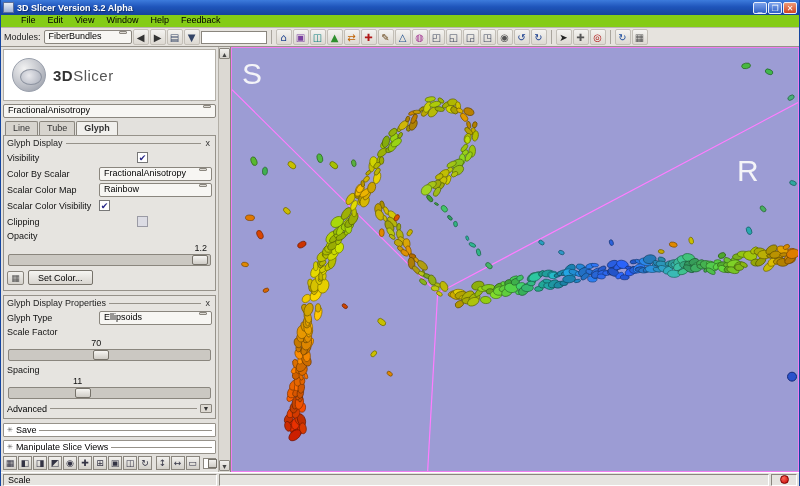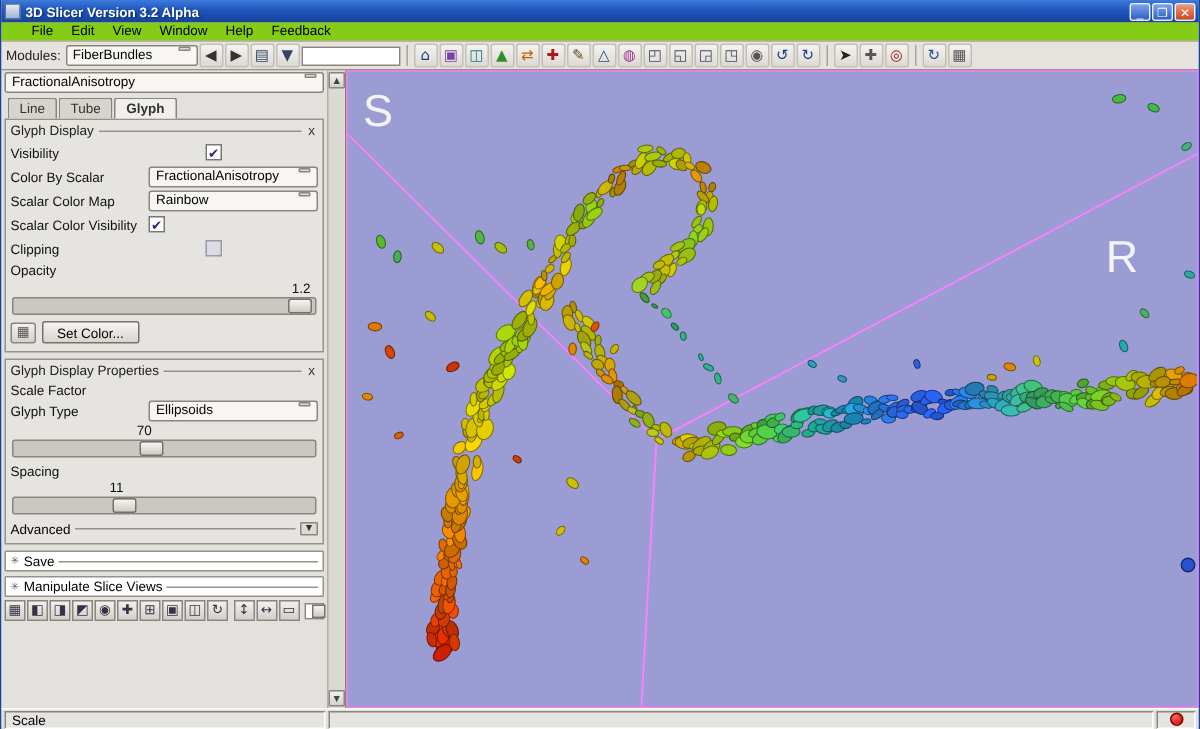--- a/index.html
+++ b/index.html
@@ -140,20 +140,24 @@
     <div class="tb-group">
         <span class="tb-btn" style="color: rgb(32, 80, 160);">↻</span>
         <span class="tb-btn" style="color: rgb(85, 85, 85);">▦</span>
       </div>
   </div>
 
   <div class="main">
 
     <div class="panel">
 
+      <div class="logo-box">
+        <div class="logo-icon"></div>
+        <span class="logo-text"><b>3D</b><span title="3DSlicer"></span>Slicer</span>
+      </div>
 
       <div class="node-row">
         <div class="kw-dd wide">
           <span>FractionalAnisotropy</span>
           <span class="dd-dash"></span>
         </div>
       </div>
 
       <div class="tabs">
           <span class="tab">Line</span>
@@ -207,29 +211,29 @@
           <button class="kw-btn">Set Color...</button>
         </div>
       </div>
 
       <div class="frame">
         <div class="frame-head">
           <span class="fh-title">Glyph Display Properties</span>
           <span class="fh-line"></span>
           <span class="fh-x">x</span>
         </div>
-        <div class="row" style="height:11px">
-          <span class="lbl auto">Scale Factor</span>
-        </div>
         <div class="row">
           <span class="lbl">Glyph Type</span>
           <div class="kw-dd wide">
             <span>Ellipsoids</span>
             <span class="dd-dash"></span>
           </div>
+        </div>
+        <div class="row" style="height:11px">
+          <span class="lbl auto">Scale Factor</span>
         </div>
         <div class="scale-block">
           <span class="scale-val" style="left:41%">70</span>
           <div class="scale-track">
             <div class="scale-handle" style="left:42%"></div>
           </div>
         </div>
         <div class="row" style="height:11px">
           <span class="lbl auto">Spacing</span>
         </div>

